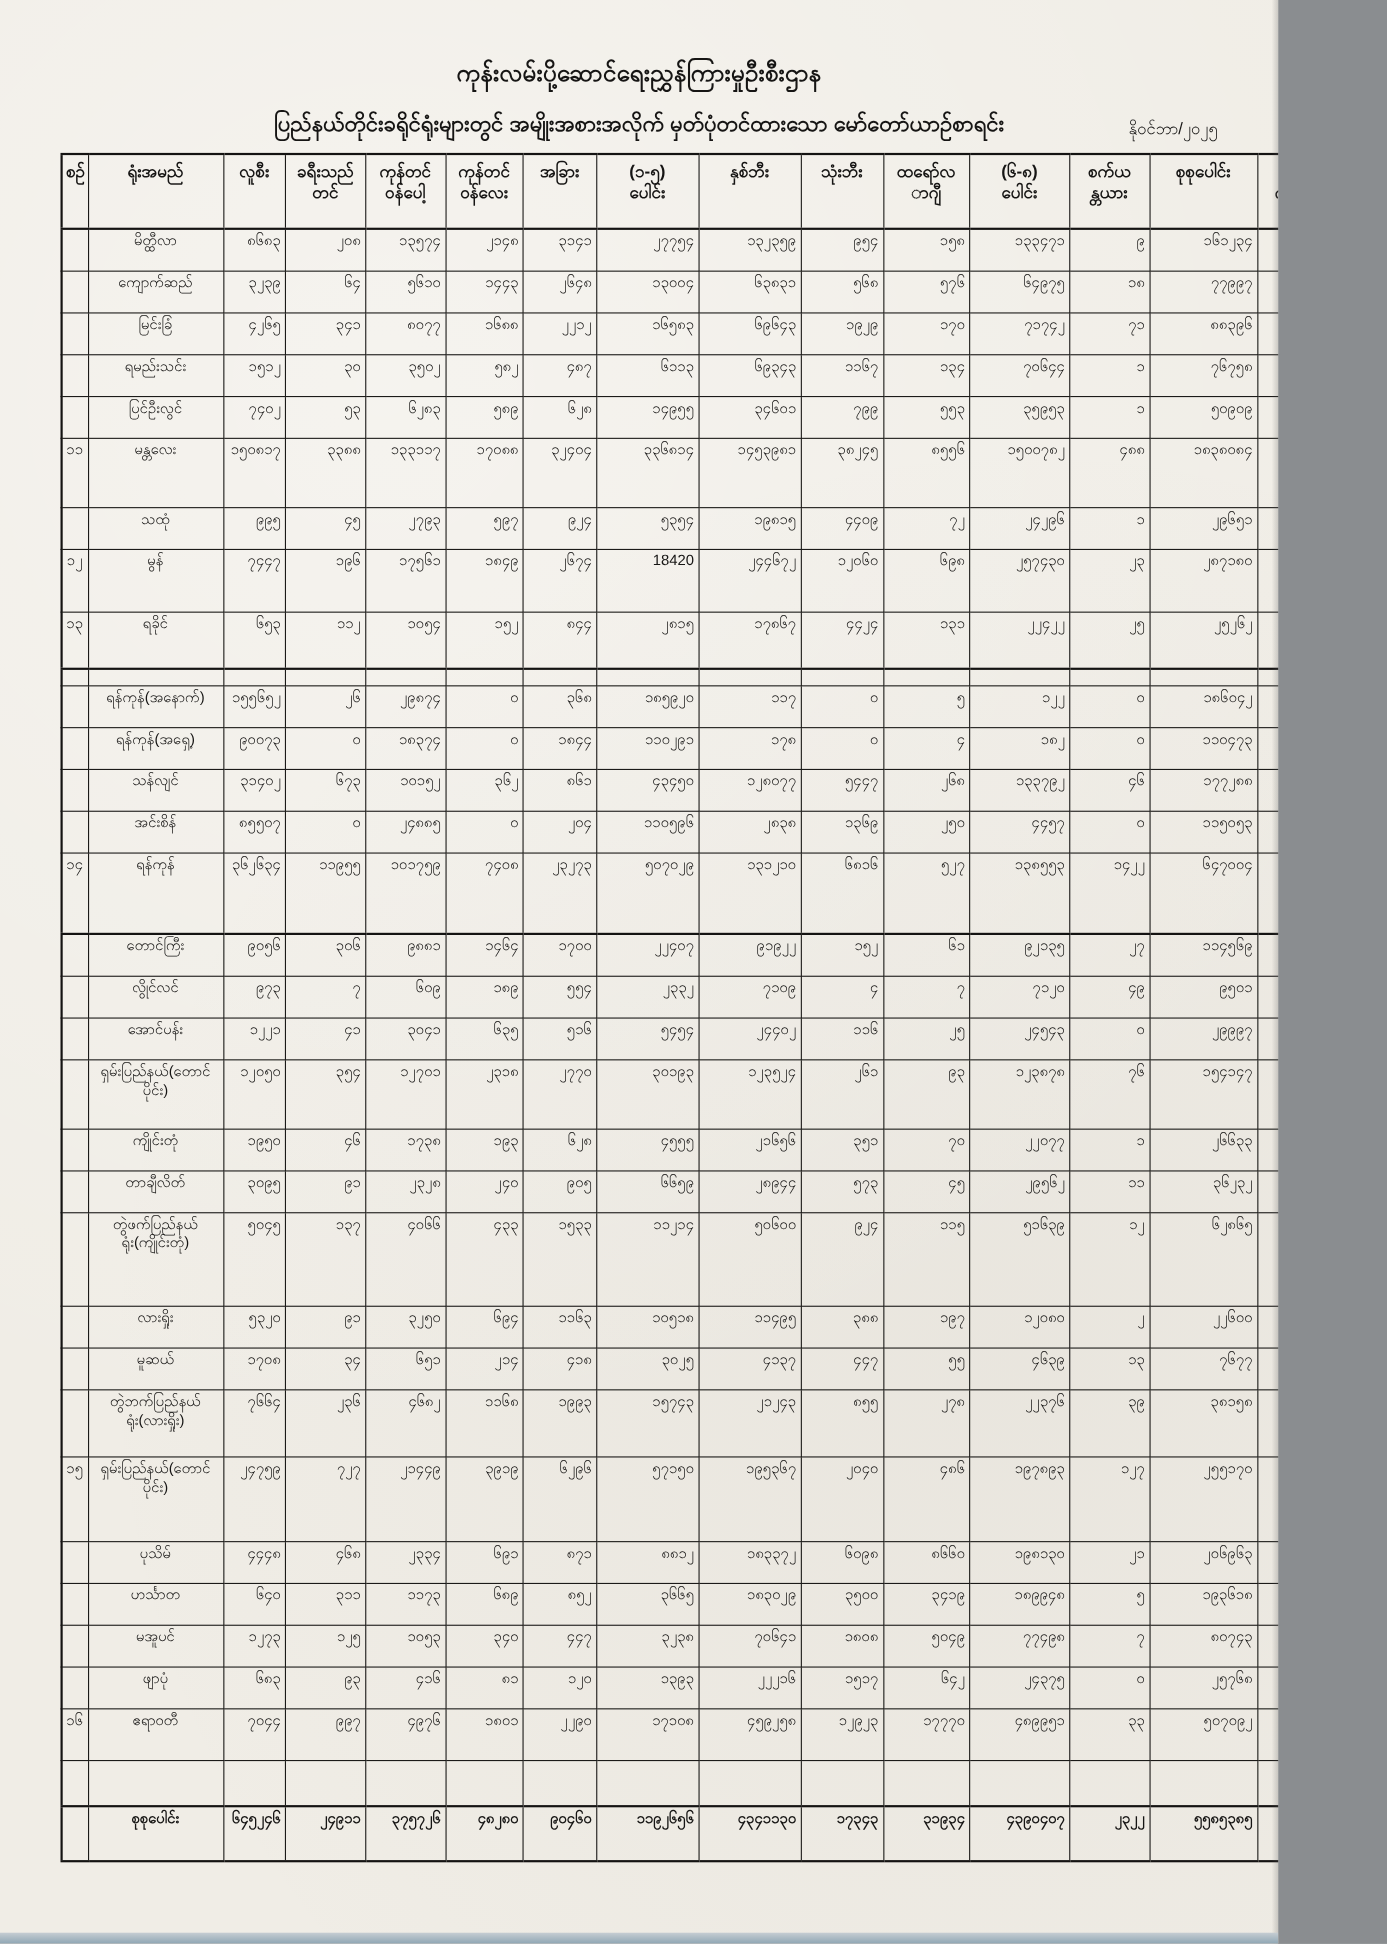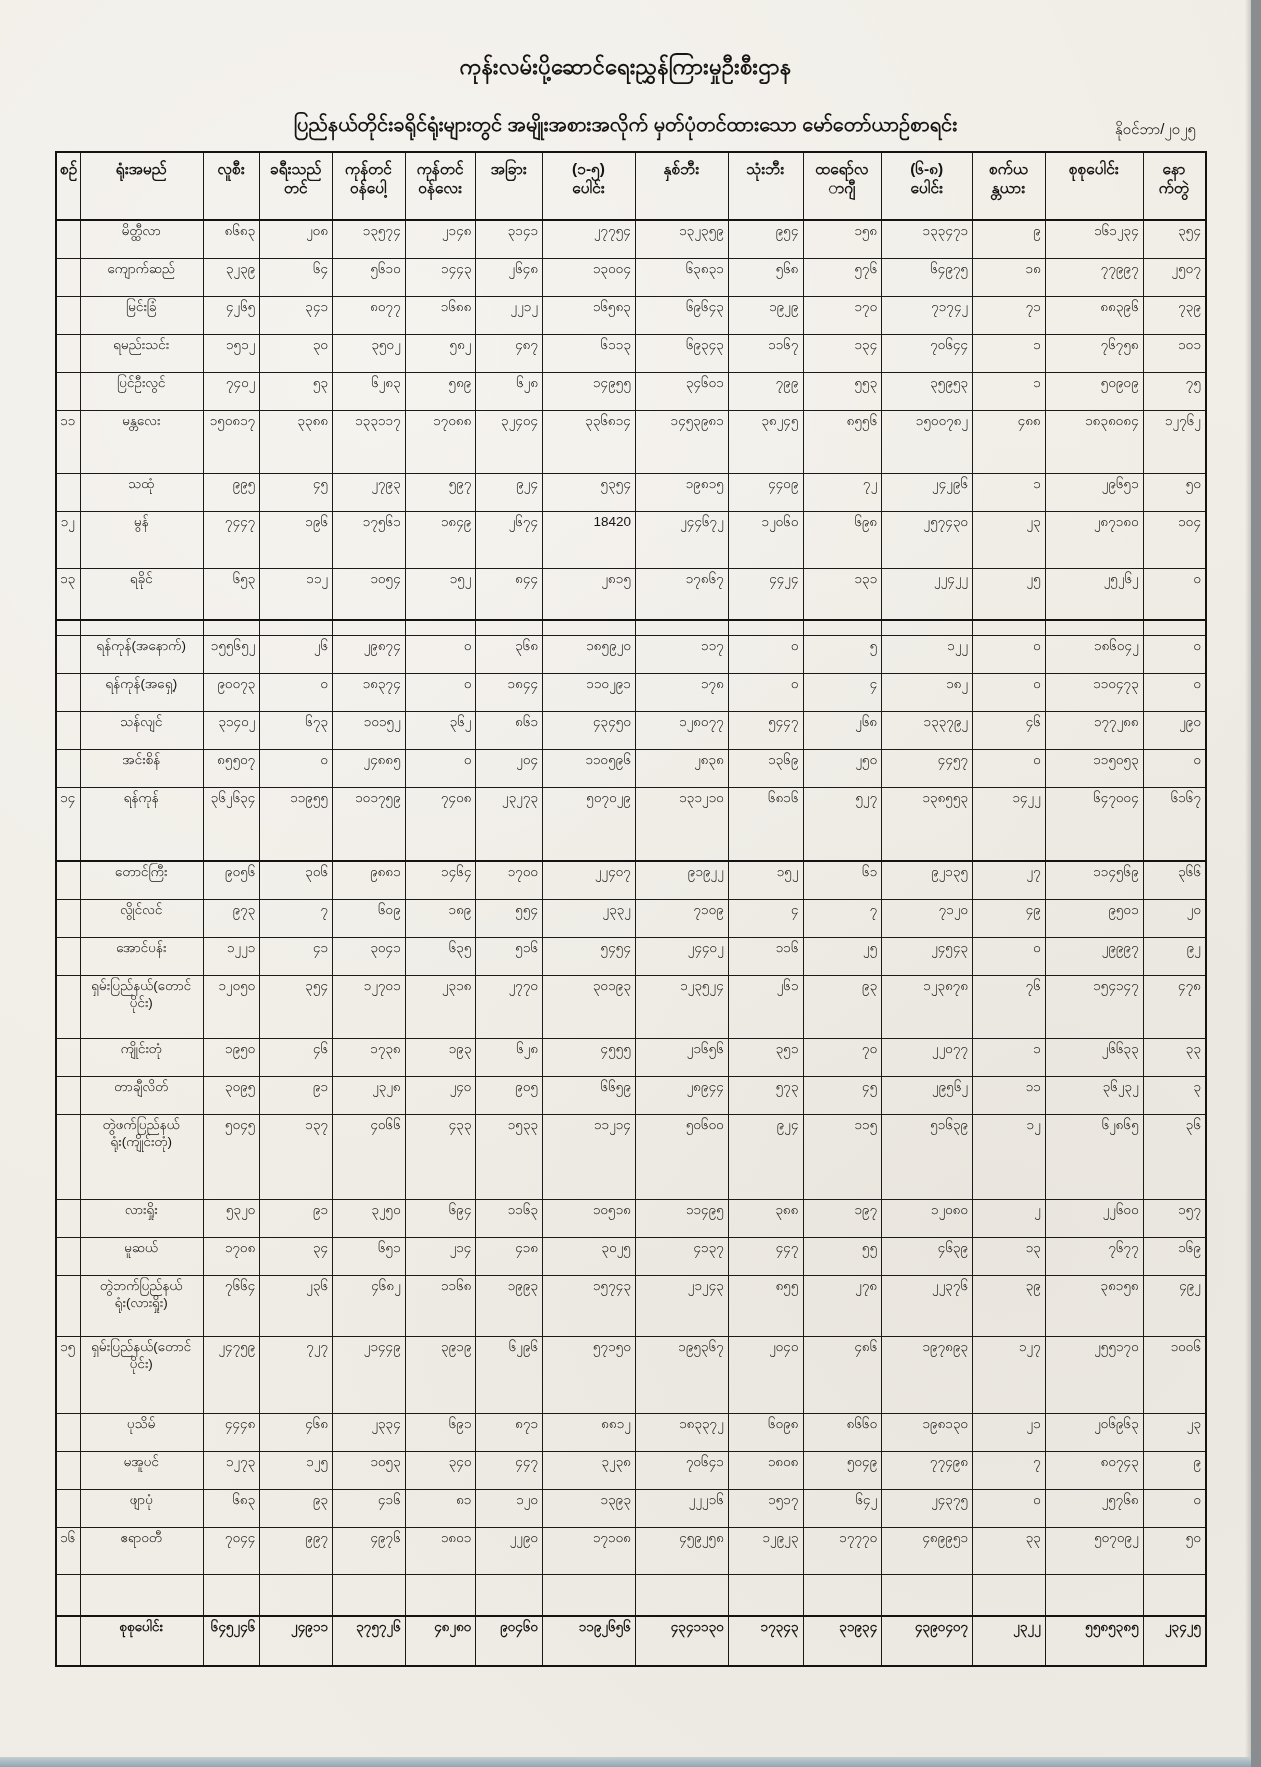--- a/index.html
+++ b/index.html
@@ -1,35 +1,35 @@
 <!DOCTYPE html>
 <html><head>
 <meta charset="utf-8">
 <style>
   html,body{margin:0;padding:0;background:#8a8d90;}
   .sheet{
     position:relative;
-    width:1251px;height:1767px;
+    width:1162px;height:1767px;
     background:#f0ede6;
     background-image:radial-gradient(circle at 30% 20%, rgba(255,255,255,.35), rgba(0,0,0,0) 60%),
                      radial-gradient(circle at 80% 70%, rgba(120,110,95,.06), rgba(0,0,0,0) 55%);
     font-family:"Liberation Sans", sans-serif;
     color:#161514;
     overflow:hidden;
   }
   .title{
     padding-top:52px;
     text-align:center;
     font-size:22px;
     font-weight:bold;
     letter-spacing:.3px;
   }
   .subtitle-row{
     position:relative;
-    margin:26px 55px 6px 55px;
+    margin:14px 55px 6px 55px;
     display:flex;align-items:flex-end;
   }
   .subtitle{
     flex:1;
     text-align:center;
     font-size:20px;
     font-weight:bold;
   }
   .date{
     position:absolute;right:0;bottom:0;
@@ -616,20 +616,37 @@
           <td class="num">၁၈၃၃၇၂</td>
           <td class="num">၆၀၉၈</td>
           <td class="num">၈၆၆၀</td>
           <td class="num">၁၉၈၁၃၀</td>
           <td class="num">၂၁</td>
           <td class="num">၂၀၆၉၆၃</td>
           <td class="num">၂၃</td>
         </tr>
         <tr>
           <td class="sn" style="height: 33px;"></td>
+          <td class="name">ဟင်္သာတ</td>
+          <td class="num">၆၄၀</td>
+          <td class="num">၃၁၁</td>
+          <td class="num">၁၁၇၃</td>
+          <td class="num">၆၈၉</td>
+          <td class="num">၈၅၂</td>
+          <td class="num">၃၆၆၅</td>
+          <td class="num">၁၈၃၀၂၉</td>
+          <td class="num">၃၅၀၀</td>
+          <td class="num">၃၄၁၉</td>
+          <td class="num">၁၈၉၉၄၈</td>
+          <td class="num">၅</td>
+          <td class="num">၁၉၃၆၁၈</td>
+          <td class="num">၁၈</td>
+        </tr>
+        <tr>
+          <td class="sn" style="height: 33px;"></td>
           <td class="name">မအူပင်</td>
           <td class="num">၁၂၇၃</td>
           <td class="num">၁၂၅</td>
           <td class="num">၁၀၅၃</td>
           <td class="num">၃၄၀</td>
           <td class="num">၄၄၇</td>
           <td class="num">၃၂၃၈</td>
           <td class="num">၇၀၆၄၁</td>
           <td class="num">၁၈၀၈</td>
           <td class="num">၅၀၄၉</td>

